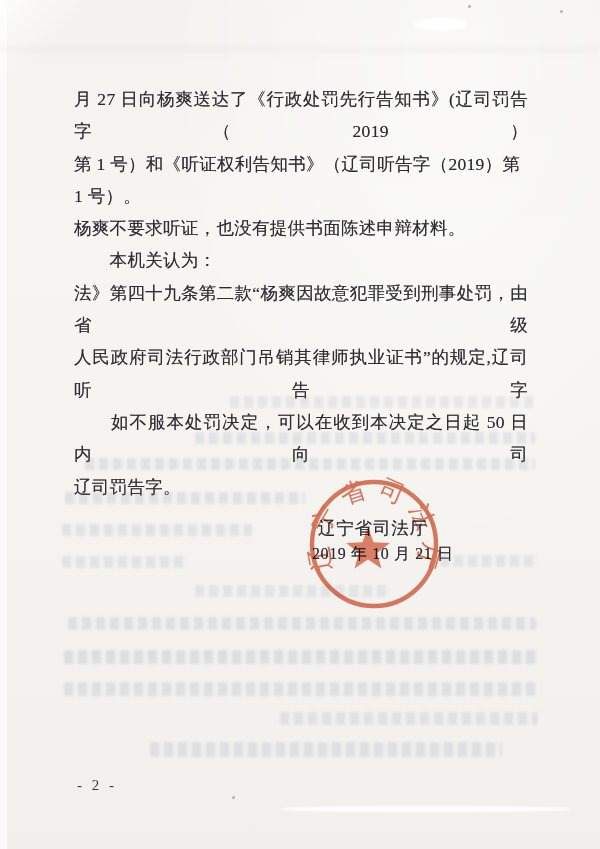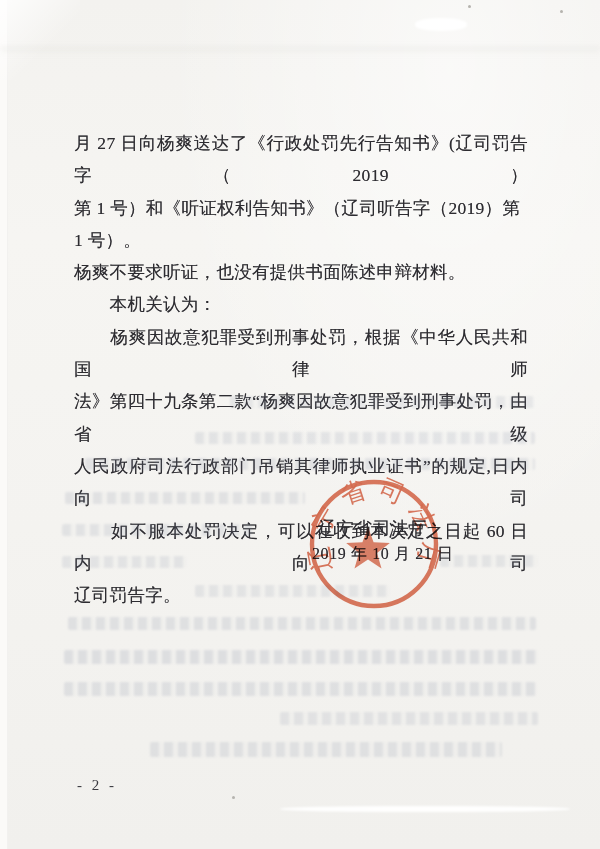--- a/index.html
+++ b/index.html
@@ -25,21 +25,20 @@
     background:linear-gradient(180deg, rgba(210,208,202,.18), rgba(210,208,202,0));
     filter:blur(2px);
   }
   .streak { position:absolute; background:rgba(255,255,255,.95); filter:blur(1px); border-radius:45%; }
   .speck { position:absolute; width:3px; height:3px; border-radius:50%; background:#b5b3ae; }
 
   .body-text {
     position:absolute; left:74px; top:83px; width:454px;
     font-size:17.5px; line-height:32.3px; letter-spacing:.3px;
     text-shadow:0 0 .5px rgba(45,44,49,.55);
-    margin-top:44px;
   }
   .body-text .line { min-height:32.3px; }
   .body-text .jl { text-align:justify; text-align-last:justify; }
 
   .sig-org {
     position:absolute; left:318px; top:516px; font-size:17.5px; letter-spacing:.8px;
     text-shadow:0 0 .5px rgba(45,44,49,.55); z-index:3;
   }
   .sig-date {
     position:absolute; left:312px; top:544px; font-size:16px; letter-spacing:.6px;
@@ -89,24 +88,23 @@
   <div class="ghost" style="left:64px;  top:650px; width:474px; height:14px; opacity:.45;"></div>
   <div class="ghost" style="left:64px;  top:682px; width:472px; height:14px; opacity:.42;"></div>
   <div class="ghost" style="left:280px; top:712px; width:258px; height:13px; opacity:.36;"></div>
   <div class="ghost" style="left:150px; top:742px; width:352px; height:15px; opacity:.40;"></div>
 
   <div class="body-text">
     <div class="line jl">月 27 日向杨爽送达了《行政处罚先行告知书》(辽司罚告字（2019）</div>
     <div class="line">第 1 号）和《听证权利告知书》（辽司听告字（2019）第 1 号）。</div>
     <div class="line">杨爽不要求听证，也没有提供书面陈述申辩材料。</div>
     <div class="line">　　本机关认为：</div>
-    <div class="line jl">　　杨爽因故意犯罪受到刑事处罚，根据《中华人民共和国律师</div>
     <div class="line jl">法》第四十九条第二款“杨爽因故意犯罪受到刑事处罚，由省级</div>
-    <div class="line jl">人民政府司法行政部门吊销其律师执业证书”的规定,日内向司</div>
-    <div class="line jl">　　如不服本处罚决定，可以在收到本决定之日起 60 日内向司</div>
+    <div class="line jl">人民政府司法行政部门吊销其律师执业证书”的规定,辽司听告字</div>
+    <div class="line jl">　　如不服本处罚决定，可以在收到本决定之日起 50 日内向司</div>
     <div class="line">辽司罚告字。</div>
   </div>
 
   <div class="sig-org">辽宁省司法厅</div>
   <div class="sig-date">2019 年 10 月 21 日</div>
 
   <svg class="seal" viewBox="0 0 160 160" aria-hidden="true">
     <defs>
       <path id="sealArc" d="M 46.8 113.2 A 47 47 0 1 1 113.2 113.2" fill="none"></path>
     </defs>

